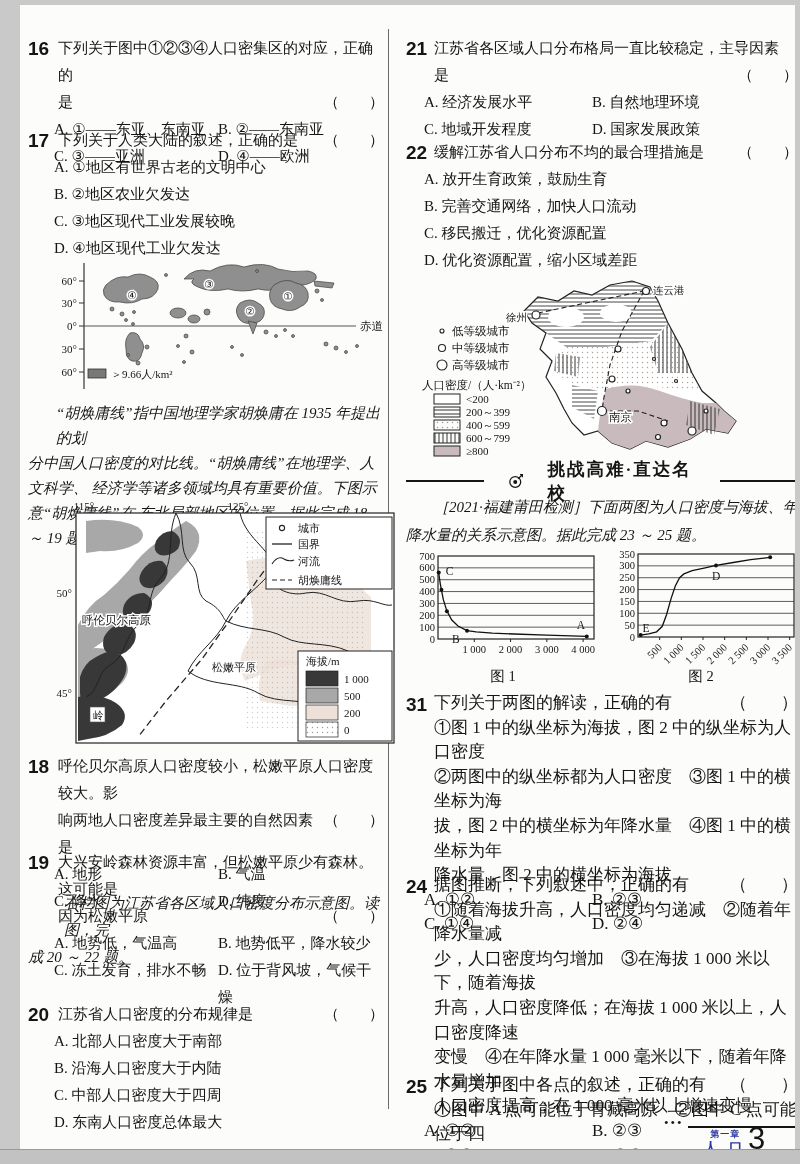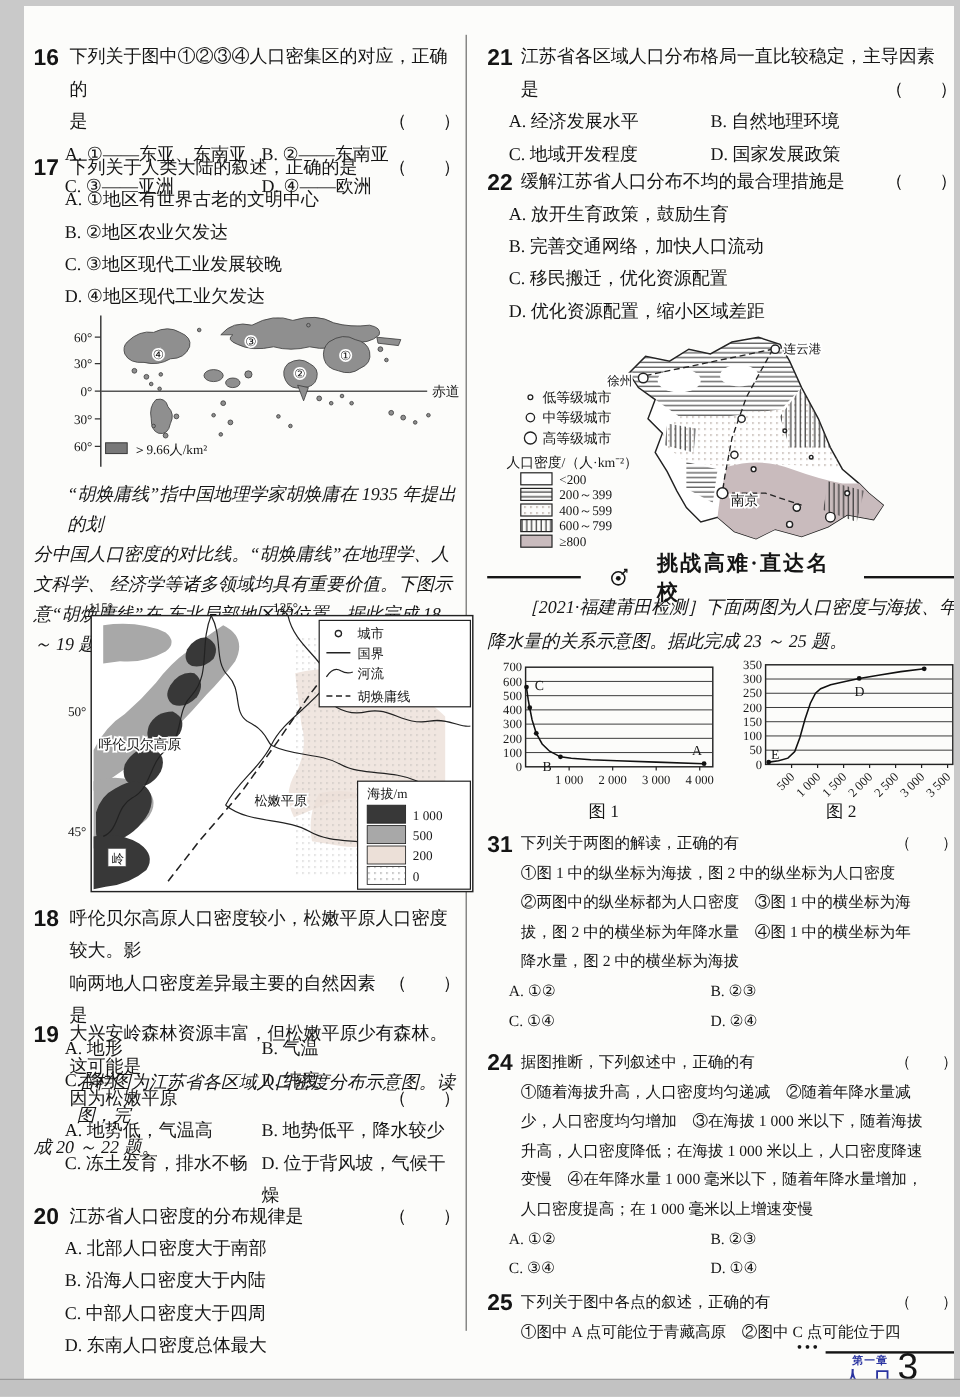--- a/index.html
+++ b/index.html
@@ -13,21 +13,21 @@
   .q.right{left:386px;width:392px;}
   .qnum{position:absolute;left:0;top:0;font-family:"Liberation Sans",sans-serif;font-weight:bold;font-size:19px;line-height:27px;}
   .qbody{margin-left:30px;}
   .q.right .qbody{margin-left:28px;}
   .sline{display:flex;justify-content:space-between;}
   .bracket{white-space:pre;}
   .opts{margin-left:26px;}
   .q.right .opts{margin-left:18px;}
   .cols2{display:grid;grid-template-columns:164px 1fr;}
   .q.right .cols2{grid-template-columns:168px 1fr;}
-  .small-lh .qbody,.small-lh .opts{font-size:13px;line-height:24.6px;}
+  .small-lh .qbody,.small-lh .opts{font-size:17px;line-height:24.6px;}
 
   .para{position:absolute;left:8px;width:356px;font-size:15px;line-height:25px;font-style:italic;}
   .para.right{left:386px;width:392px;line-height:28px;}
   .para .ind{padding-left:28px;display:block;}
 
   .fig{position:absolute;}
   svg text{font-family:"Liberation Serif",serif;fill:#161616;}
   .halo{paint-order:stroke;stroke:#ffffff;stroke-width:3px;}
 
   .challenge{position:absolute;left:386px;top:452px;width:392px;display:flex;align-items:center;justify-content:center;gap:24px;}

